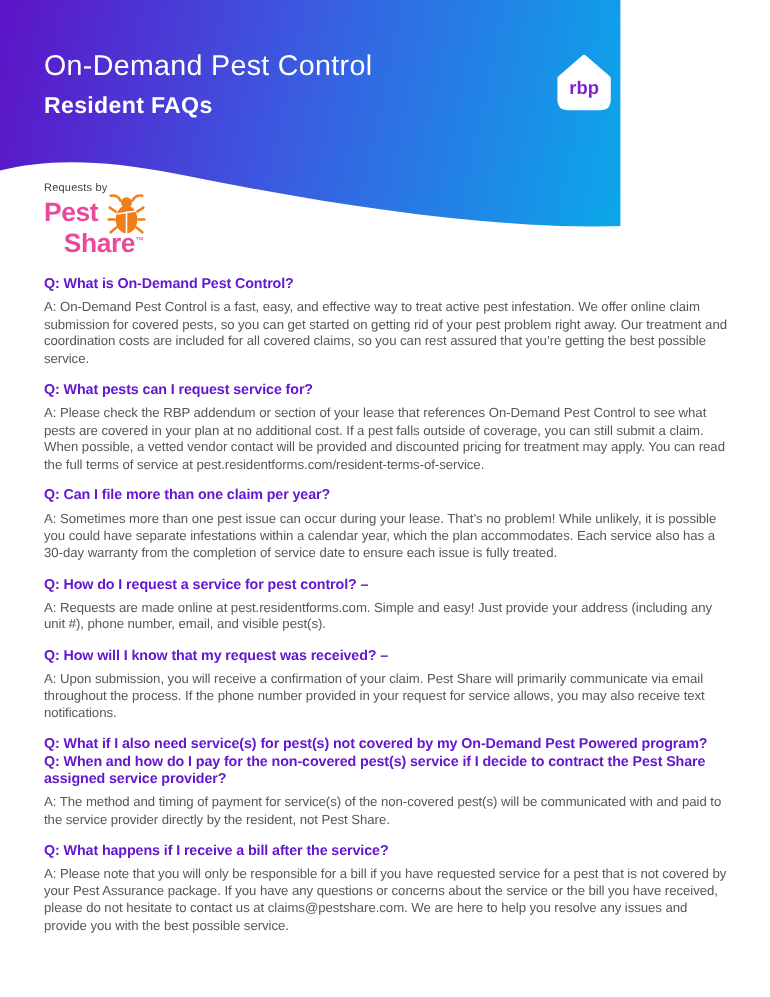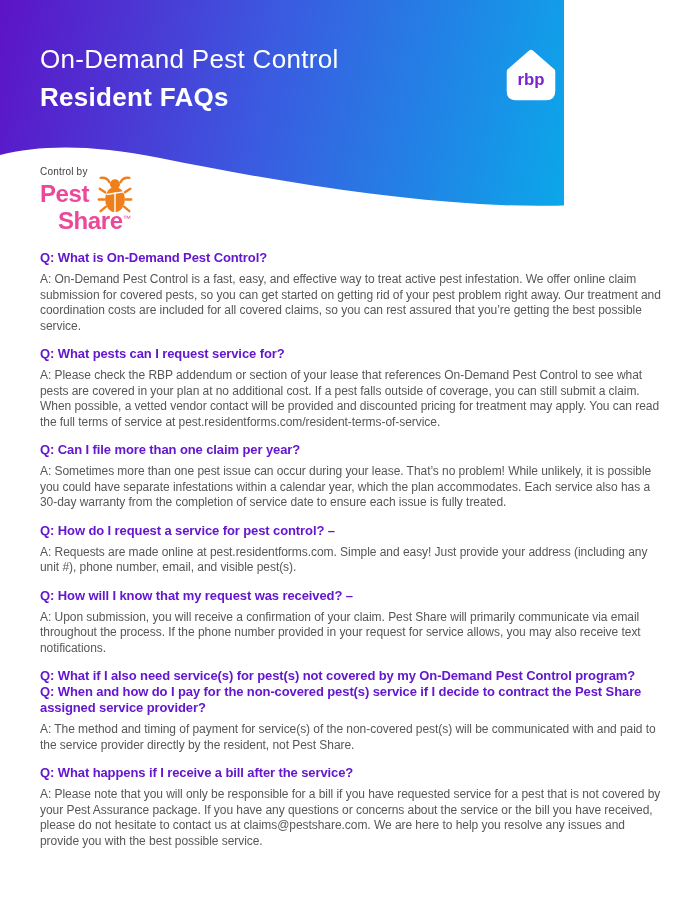--- a/index.html
+++ b/index.html
@@ -11,21 +11,21 @@
 
   
   .header {
     position:relative; width:564px; height:240px;
     background:linear-gradient(102deg, #5d13c7 0%, #3b5ae0 46%, #0aa9ea 100%);
   }
   .wave { position:absolute; left:0; bottom:0; width:700px; height:100px; display:block; }
 
   .titles { position:absolute; left:40px; top:44px; color:#ffffff; }
   .title-line1 { margin:0; font-size:26px; font-weight:400; letter-spacing:0.3px; line-height:30px; }
-  .title-line2 { margin:8px 0 0 0; font-size:26px; font-weight:700; letter-spacing:0.3px; line-height:30px; }
+  .title-line2 { margin:8px 0 0 0; font-size:21px; font-weight:700; letter-spacing:0.3px; line-height:30px; }
 
   
   .rbp-logo { position:absolute; left:503px; top:48px; display:flex; align-items:flex-start; }
   .rbp-badge { display:block; }
   .sn-text { margin-left:8px; margin-top:6px; color:#ffffff; display:flex; align-items:flex-start; }
   .sn-by { font-size:9px; font-weight:400; margin-top:3px; margin-right:2px;padding-left:40px; }
   .sn-stack { text-align:right; font-weight:400; font-size:16px; line-height:15px; letter-spacing:-0.3px; }
 
   
   .powered { position:absolute; left:40px; top:166px; }
@@ -74,21 +74,21 @@
         </span>
       </div>
     </div>
 
     <svg class="wave" viewBox="0 0 700 100" preserveAspectRatio="none" aria-hidden="true">
       <path d="M0,15 C40,5 90,4 160,18 C280,42 380,58 480,64 C545,68 615,66 700,52 L700,100 L0,100 Z" fill="#ffffff"></path>
     </svg>
   </div>
 
   <div class="powered">
-    <div class="powered-label">Control by</div>
+    <div class="powered-label">Requests by</div>
     <div class="ps-line1">
       <span>Pest</span>
     </div>
     <div class="ps-line2">
       <span>Share</span><span class="ps-tm">™</span>
     </div>
     <svg class="bug-icon" width="36" height="42" viewBox="0 0 40 46" aria-hidden="true">
       <g stroke="#ef7f1a" stroke-width="2.6" fill="none" stroke-linecap="round">
         <path d="M14 9 Q11 3 4 4"></path>
         <path d="M26 9 Q29 3 36 4"></path>
@@ -121,21 +121,21 @@
     </section>
     <section>
       <h3 class="faq-q">Q: How do I request a service for pest control? –</h3>
       <p class="faq-a">A: Requests are made online at pest.residentforms.com. Simple and easy! Just provide your address (including any unit #), phone number, email, and visible pest(s).</p>
     </section>
     <section>
       <h3 class="faq-q">Q: How will I know that my request was received? –</h3>
       <p class="faq-a">A: Upon submission, you will receive a confirmation of your claim. Pest Share will primarily communicate via email throughout the process. If the phone number provided in your request for service allows, you may also receive text notifications.</p>
     </section>
     <section>
-      <h3 class="faq-q">Q: What if I also need service(s) for pest(s) not covered by my On-Demand Pest Control program?</h3>
+      <h3 class="faq-q">Q: What if I also need service(s) for pest(s) not covered by my On-Demand Pest Powered program?</h3>
     </section>
     <section>
       <h3 class="faq-q">Q: When and how do I pay for the non-covered pest(s) service if I decide to contract the Pest Share assigned service provider?</h3>
       <p class="faq-a">A: The method and timing of payment for service(s) of the non-covered pest(s) will be communicated with and paid to the service provider directly by the resident, not Pest Share.</p>
     </section>
     <section>
       <h3 class="faq-q">Q: What happens if I receive a bill after the service?</h3>
       <p class="faq-a">A: Please note that you will only be responsible for a bill if you have requested service for a pest that is not covered by your Pest Assurance package. If you have any questions or concerns about the service or the bill you have received, please do not hesitate to contact us at claims@pestshare.com. We are here to help you resolve any issues and provide you with the best possible service.</p>
     </section>
   </main>

